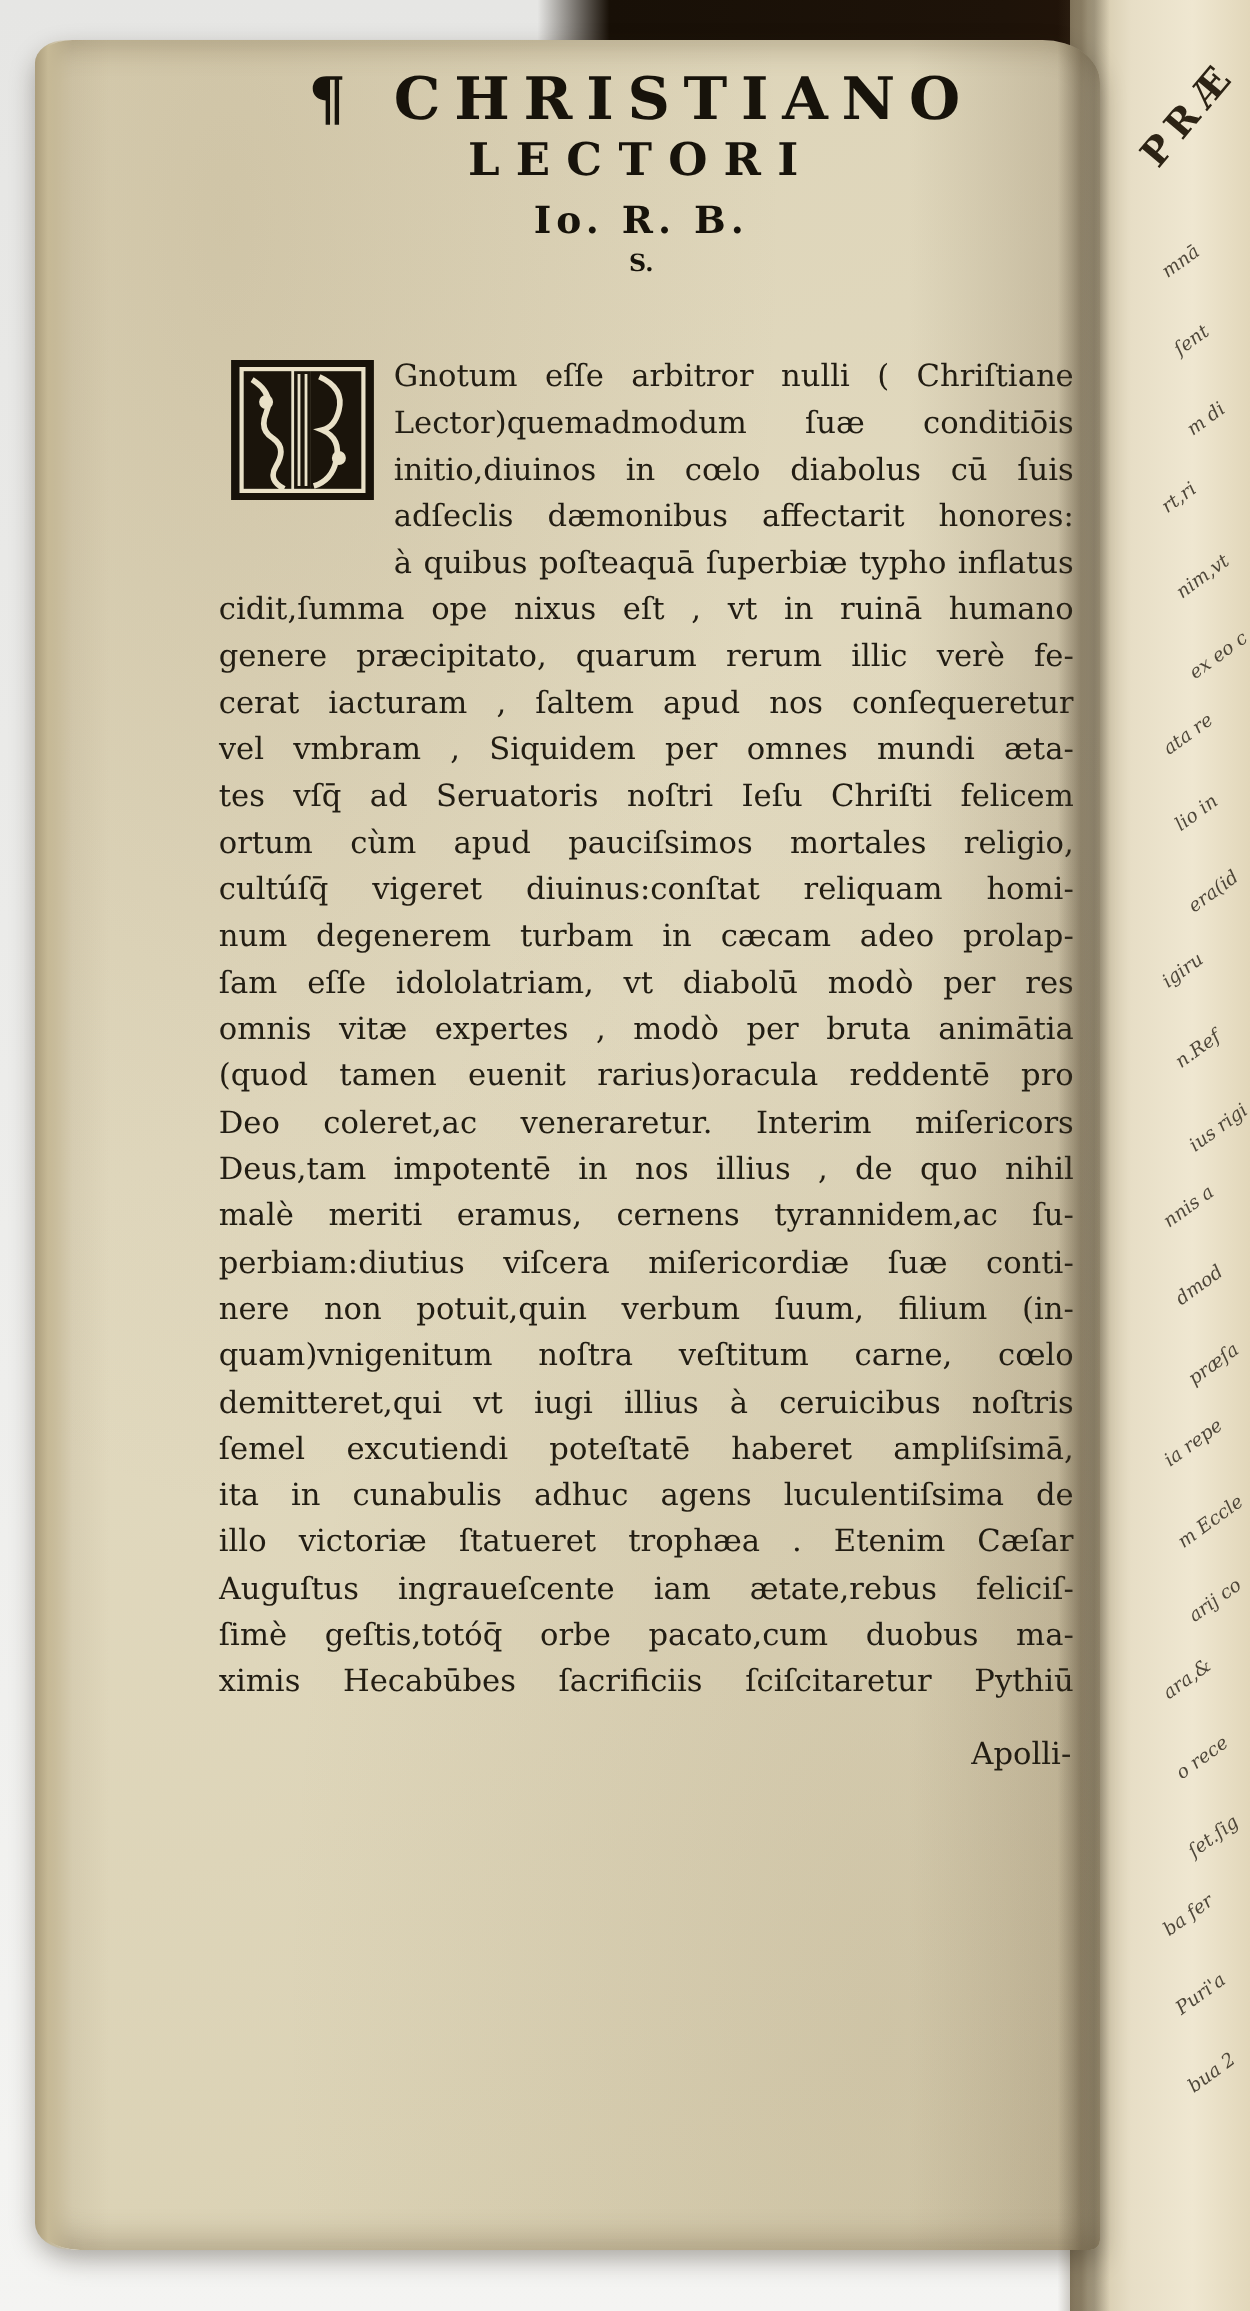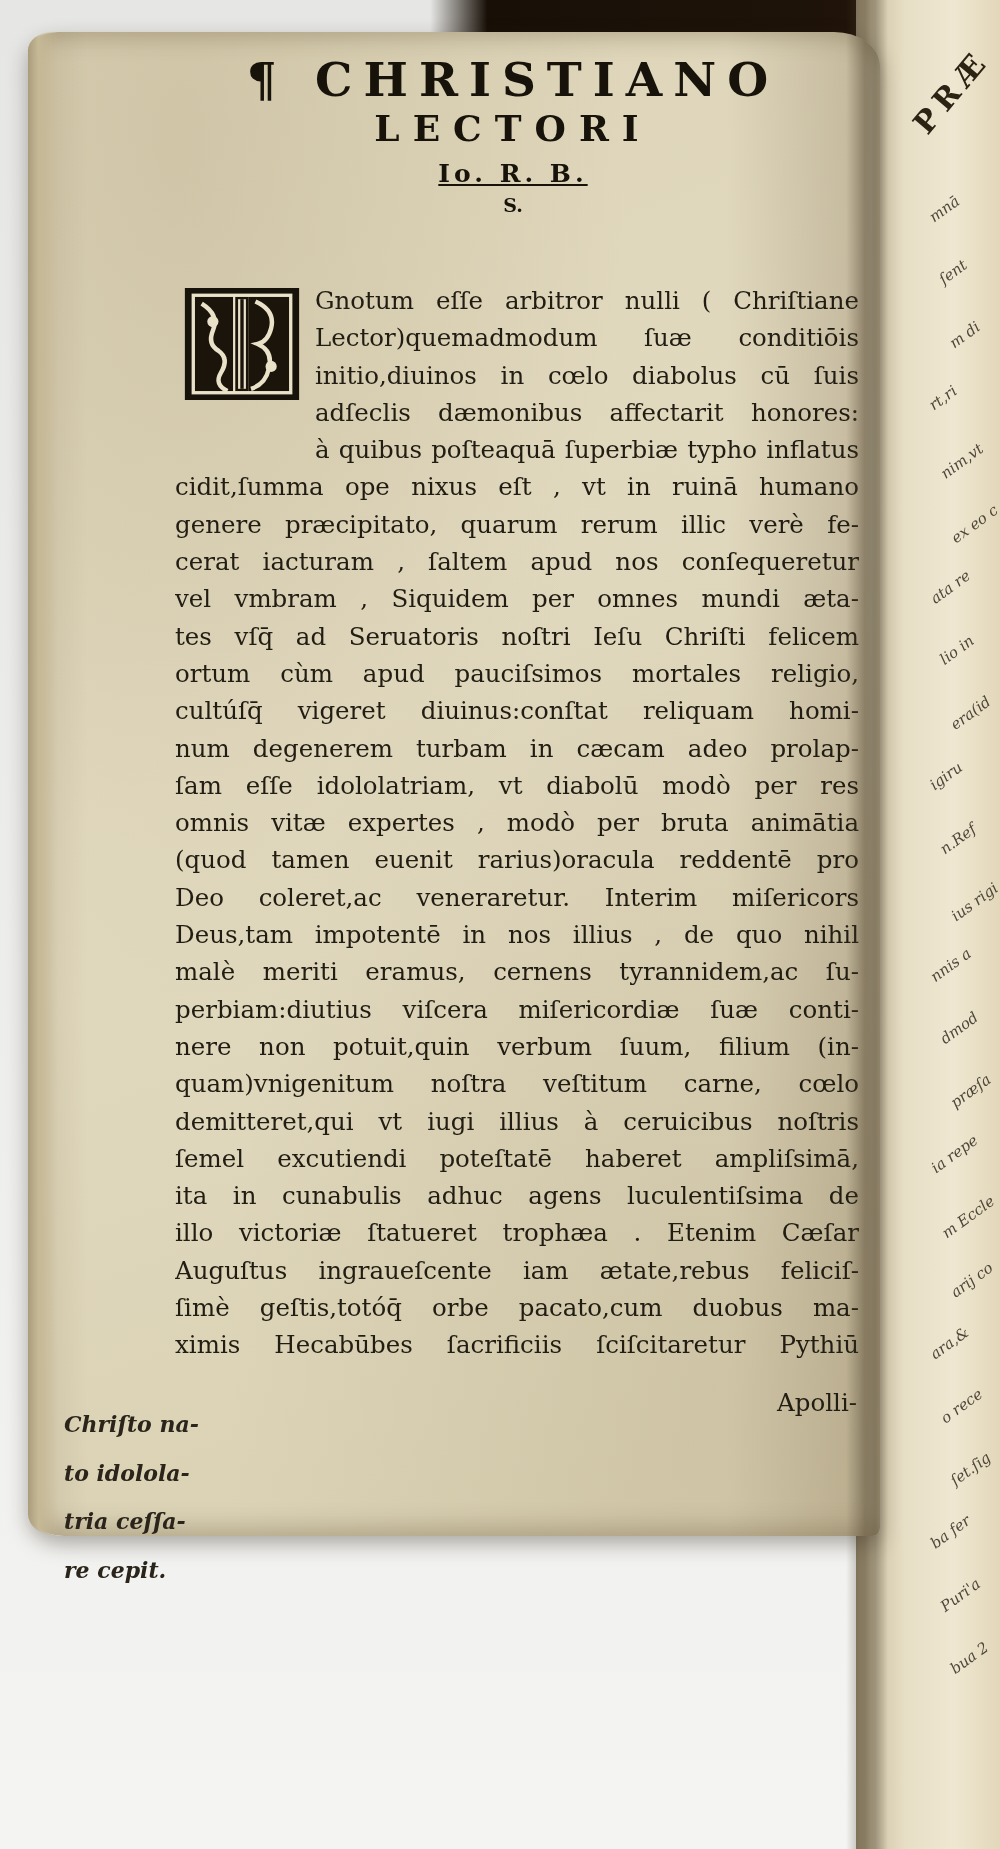--- a/index.html
+++ b/index.html
@@ -19,40 +19,40 @@
 
   
   .edge-page{position:absolute;left:856px;top:0;width:144px;height:1849px;
     background:linear-gradient(to right, #8f8268 0%, #cfc3a4 10%, #e7dec6 34%, #efe7d1 68%, #e2d7ba 100%);}
   .edge-fragment{position:absolute;font-size:15px;font-style:italic;white-space:nowrap;
     color:rgba(43,35,24,.82);transform:rotate(-36deg);}
   .edge-header{position:absolute;left:906px;top:118px;font-size:30px;letter-spacing:7px;
     color:#2c2315;transform:rotate(-50deg);transform-origin:left top;font-weight:bold;white-space:nowrap;}
 
   
-  .page{position:absolute;left:28px;top:32px;width:852px;height:1504px;
+  .page{position:absolute;left:28px;top:32px;width:852px;height:1768px;
     background:
       radial-gradient(ellipse at 18% 8%, rgba(150,130,92,0.20) 0%, rgba(150,130,92,0) 45%),
       radial-gradient(ellipse at 80% 90%, rgba(140,120,85,0.16) 0%, rgba(140,120,85,0) 50%),
       linear-gradient(to right, rgba(120,100,70,0.18) 0%, rgba(120,100,70,0) 7%, rgba(120,100,70,0) 82%, rgba(110,90,60,0.25) 98%),
       linear-gradient(160deg,#ddd4b8 0%,#e2dac0 45%,#d9d0b2 100%);
     border-radius:30px 46px 8px 36px / 22px 34px 8px 26px;
     box-shadow:0 8px 20px rgba(40,32,20,0.35), inset 0 10px 18px rgba(110,95,65,0.25), inset 0 -12px 20px rgba(110,95,65,0.28);}
   .deckle{position:absolute;left:0;top:0;width:30px;height:100%;
     border-radius:30px 0 0 36px / 22px 0 0 26px;
     background:linear-gradient(to right,#ab9d7c 0%,#c6b996 35%,rgba(198,185,150,0) 100%);}
 
   .crease{position:absolute;left:846px;top:0;width:42px;height:1849px;
     background:linear-gradient(to right, rgba(70,58,38,0) 0%, rgba(70,58,38,0.42) 45%, rgba(35,28,16,0.30) 70%, rgba(70,58,38,0) 100%);}
 
   
   .heading{position:absolute;left:140px;top:20px;width:690px;text-align:center;color:#17130b;}
   .h-title{font-size:47px;letter-spacing:11px;font-weight:bold;white-space:nowrap;}
   .h-sub{font-size:36px;letter-spacing:13px;font-weight:bold;}
-  .h-initials{font-size:25px;letter-spacing:4px;margin-top:10px;font-weight:bold;text-decoration:underline;}
+  .h-initials{font-size:30px;letter-spacing:4px;margin-top:10px;font-weight:bold;}
   .h-sal{font-size:19px;margin-top:6px;font-weight:bold;}
 
   
   .body-block{position:absolute;left:147px;top:250px;width:684px;color:#221d13;}
   .dropcap{float:left;width:118px;height:112px;margin:6px 14px 38px 8px;}
   .body-line{font-size:24.5px;line-height:37.3px;height:37.3px;overflow:hidden;
     text-align:justify;text-align-last:justify;white-space:normal;}
   .catchword{font-size:24.5px;line-height:37.3px;text-align:right;margin-top:20px;padding-right:2px;}
 
   
@@ -152,22 +152,16 @@
           <div class="body-line">ſemel excutiendi poteſtatē haberet ampliſsimā,</div>
           <div class="body-line">ita in cunabulis adhuc agens luculentiſsima de</div>
           <div class="body-line">illo victoriæ ſtatueret trophæa . Etenim Cæſar</div>
           <div class="body-line">Auguſtus ingraueſcente iam ætate,rebus feliciſ-</div>
           <div class="body-line">ſimè geſtis,totóq̄ orbe pacato,cum duobus ma-</div>
           <div class="body-line">ximis Hecabūbes ſacrificiis ſciſcitaretur Pythiū</div>
         </div>
       <div class="catchword">Apolli-</div>
     </div>
 
-    <div class="margin-note" id="margin-note-1">
-        <div class="margin-line">Chriſto na-</div>
-        <div class="margin-line">to idolola-</div>
-        <div class="margin-line">tria ceſſa-</div>
-        <div class="margin-line">re cepit.</div>
-      </div>
   </div>
 
   <div class="crease"></div>
 </div>
 
 </body></html>

